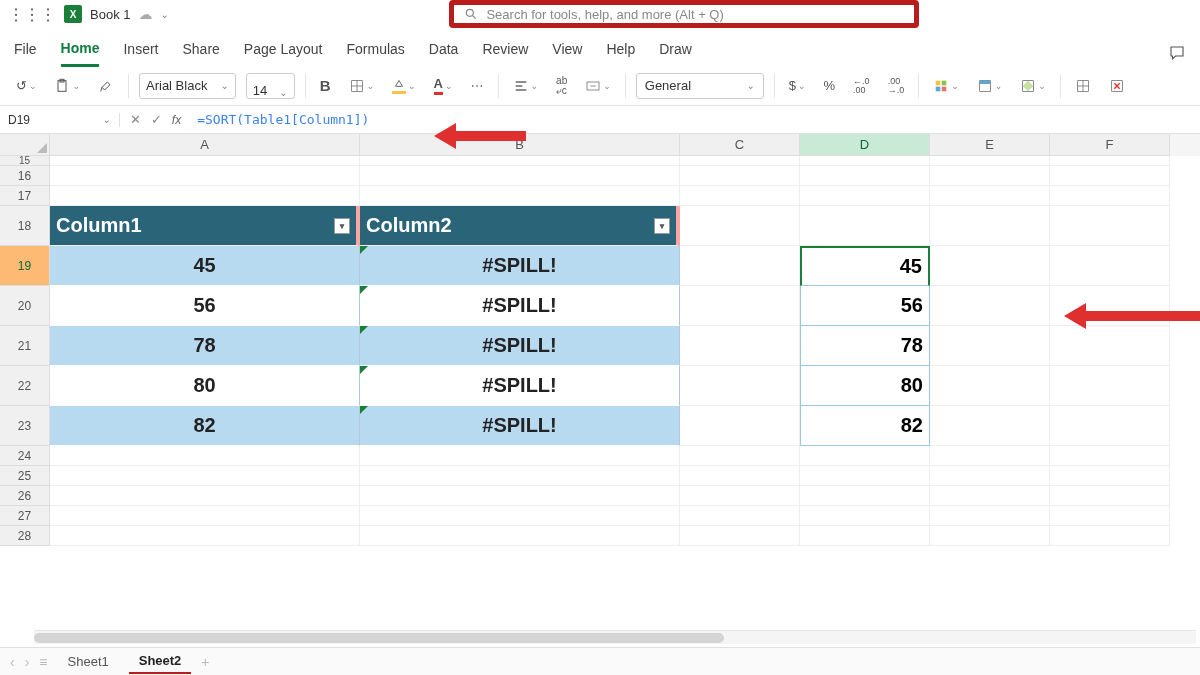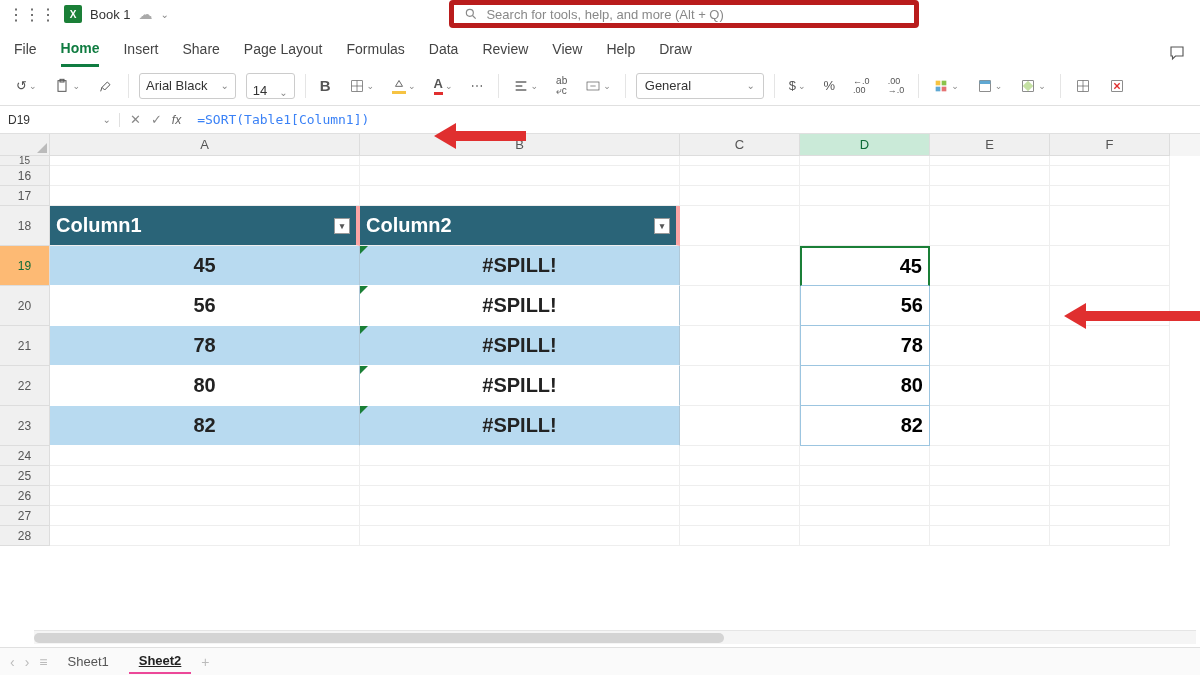--- a/index.html
+++ b/index.html
@@ -80,21 +80,21 @@
 .arrow .shaft { height: 10px; background: #e02f2f; }
 .arrow .headL { width: 0; height: 0; border-top: 13px solid transparent; border-bottom: 13px solid transparent; border-right: 22px solid #e02f2f; }
 
 
 .hscroll { position: absolute; bottom: 0; left: 34px; right: 4px; height: 14px; background: #f5f5f5; border-top: 1px solid #e5e5e5; }
 .hscroll .thumb { position: absolute; left: 0; width: 690px; height: 10px; top: 2px; background: #d4d4d4; border-radius: 5px; }
 
 
 .sheet-bar { position: absolute; bottom: 0; left: 0; right: 0; height: 28px; display: flex; align-items: center; gap: 10px; padding: 0 10px; border-top: 1px solid #e0e0e0; background: #fafafa; font-size: 13px; }
 .sheet-tab { padding: 4px 10px; color: #555; cursor: pointer; }
-.sheet-tab.active { font-weight: 600; border-bottom: 2px solid #ec4899; color: #222; text-decoration: underline; }
+.sheet-tab.active { font-weight: 600; border-bottom: 2px solid #b91c1c; color: #222; }
 .nav-ch { color: #bbb; font-size: 14px; }
 
 svg { display: block; }
 </style>
 </head>
 <body>
 
 <div class="title-bar">
   <span class="grid-icon">⋮⋮⋮</span>
   <span class="excel-icon">X</span>

